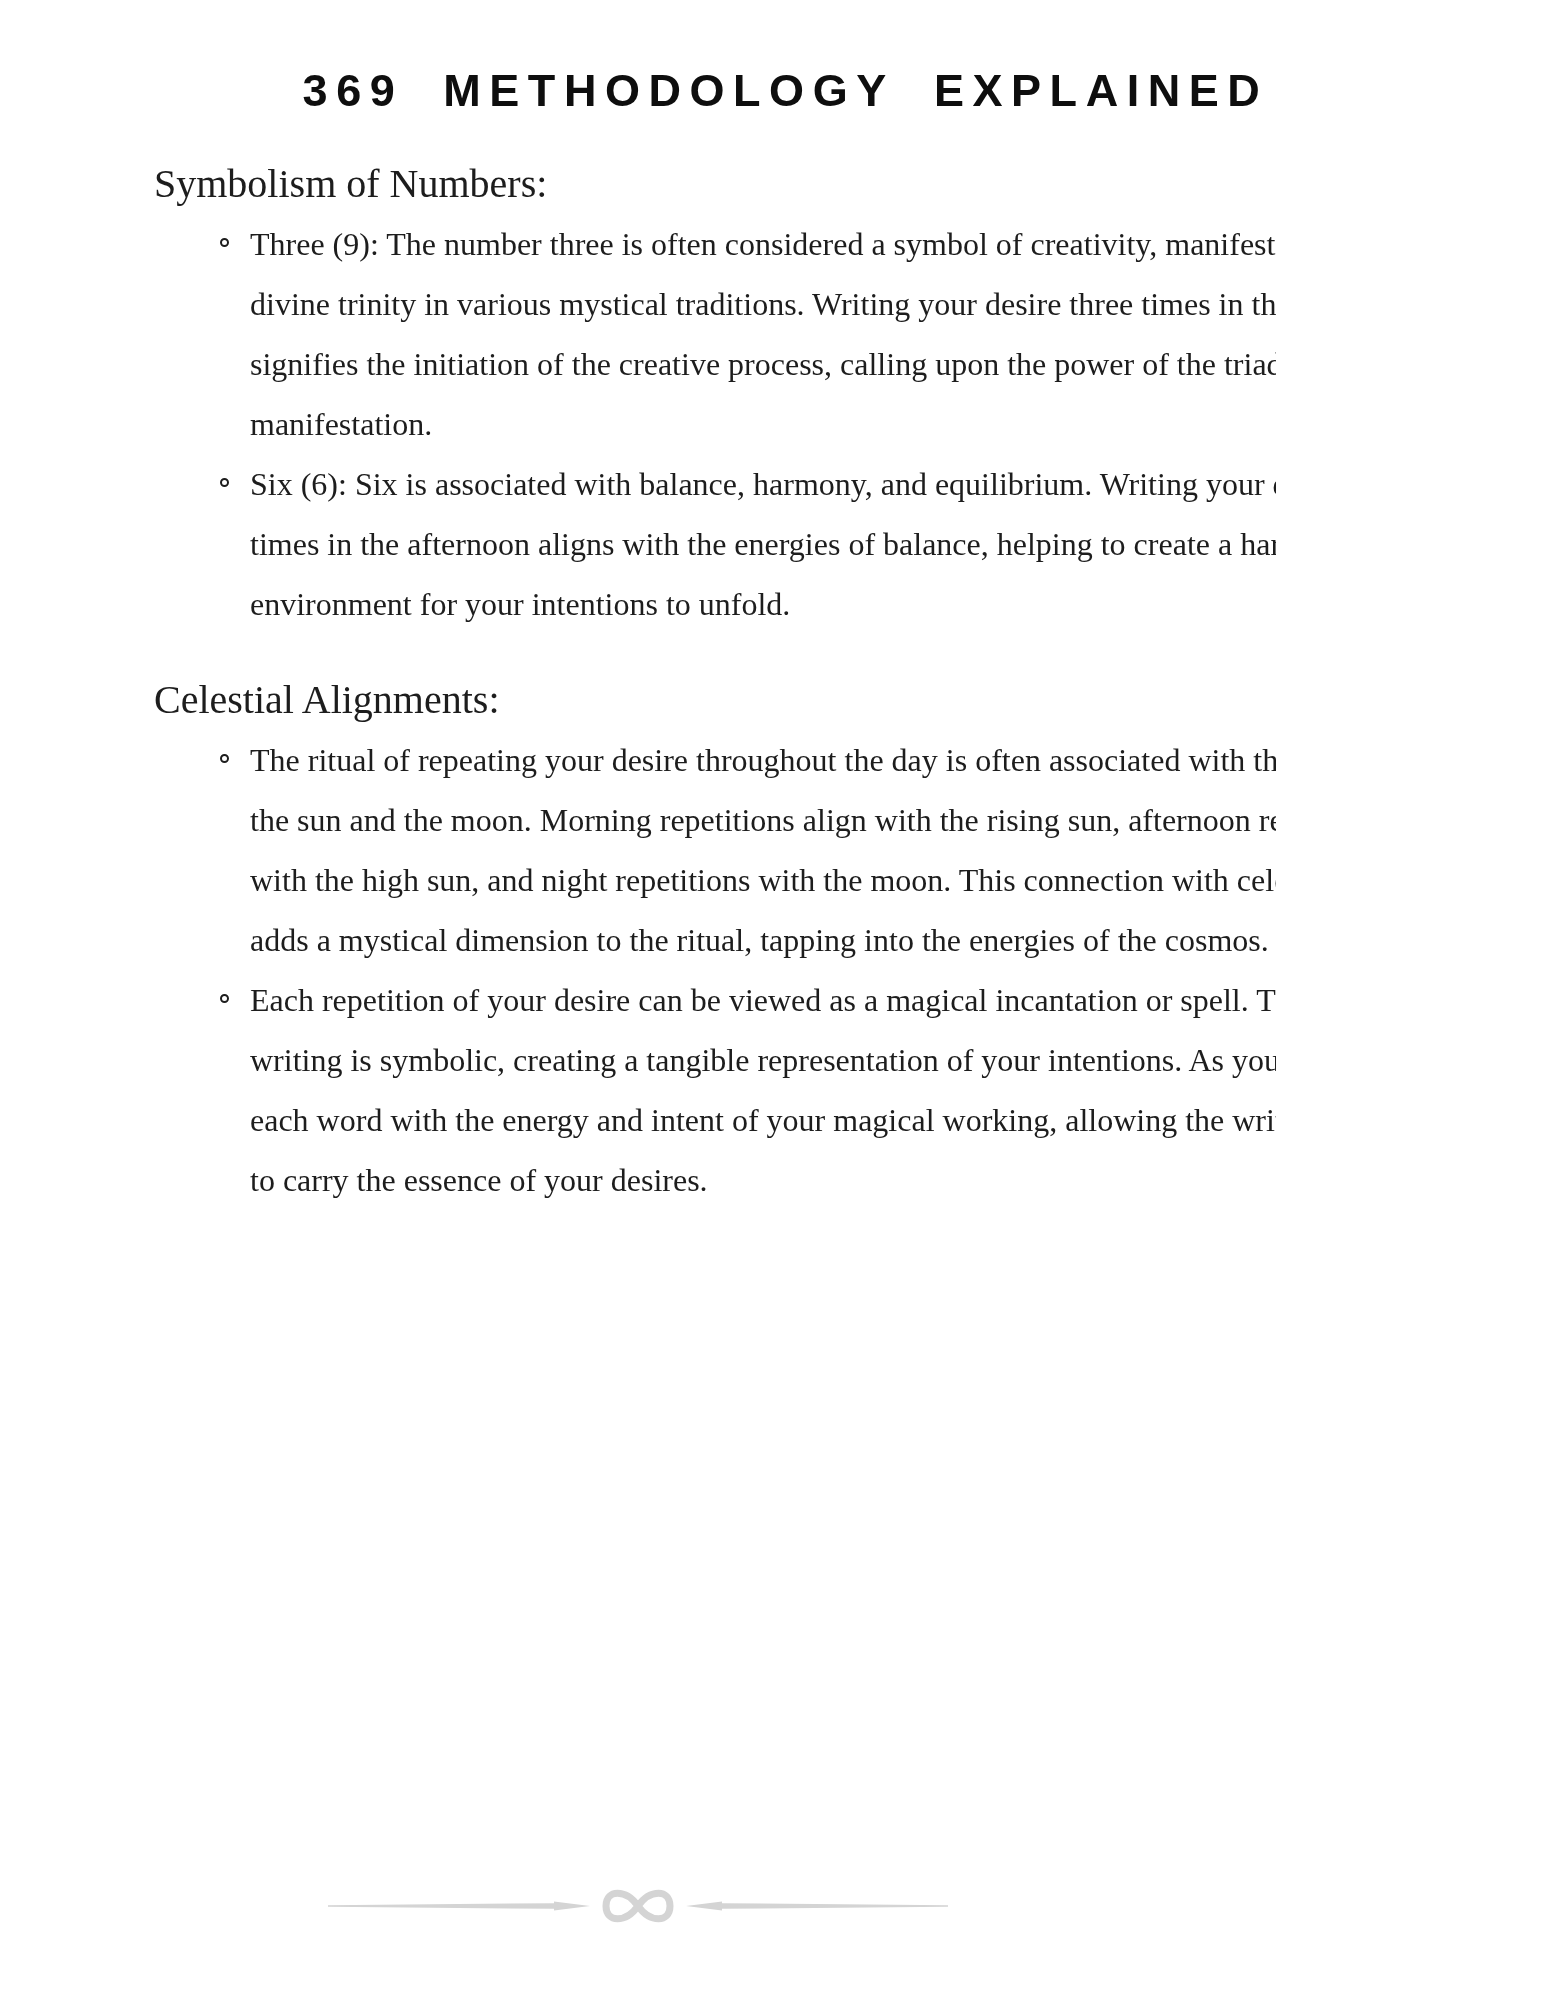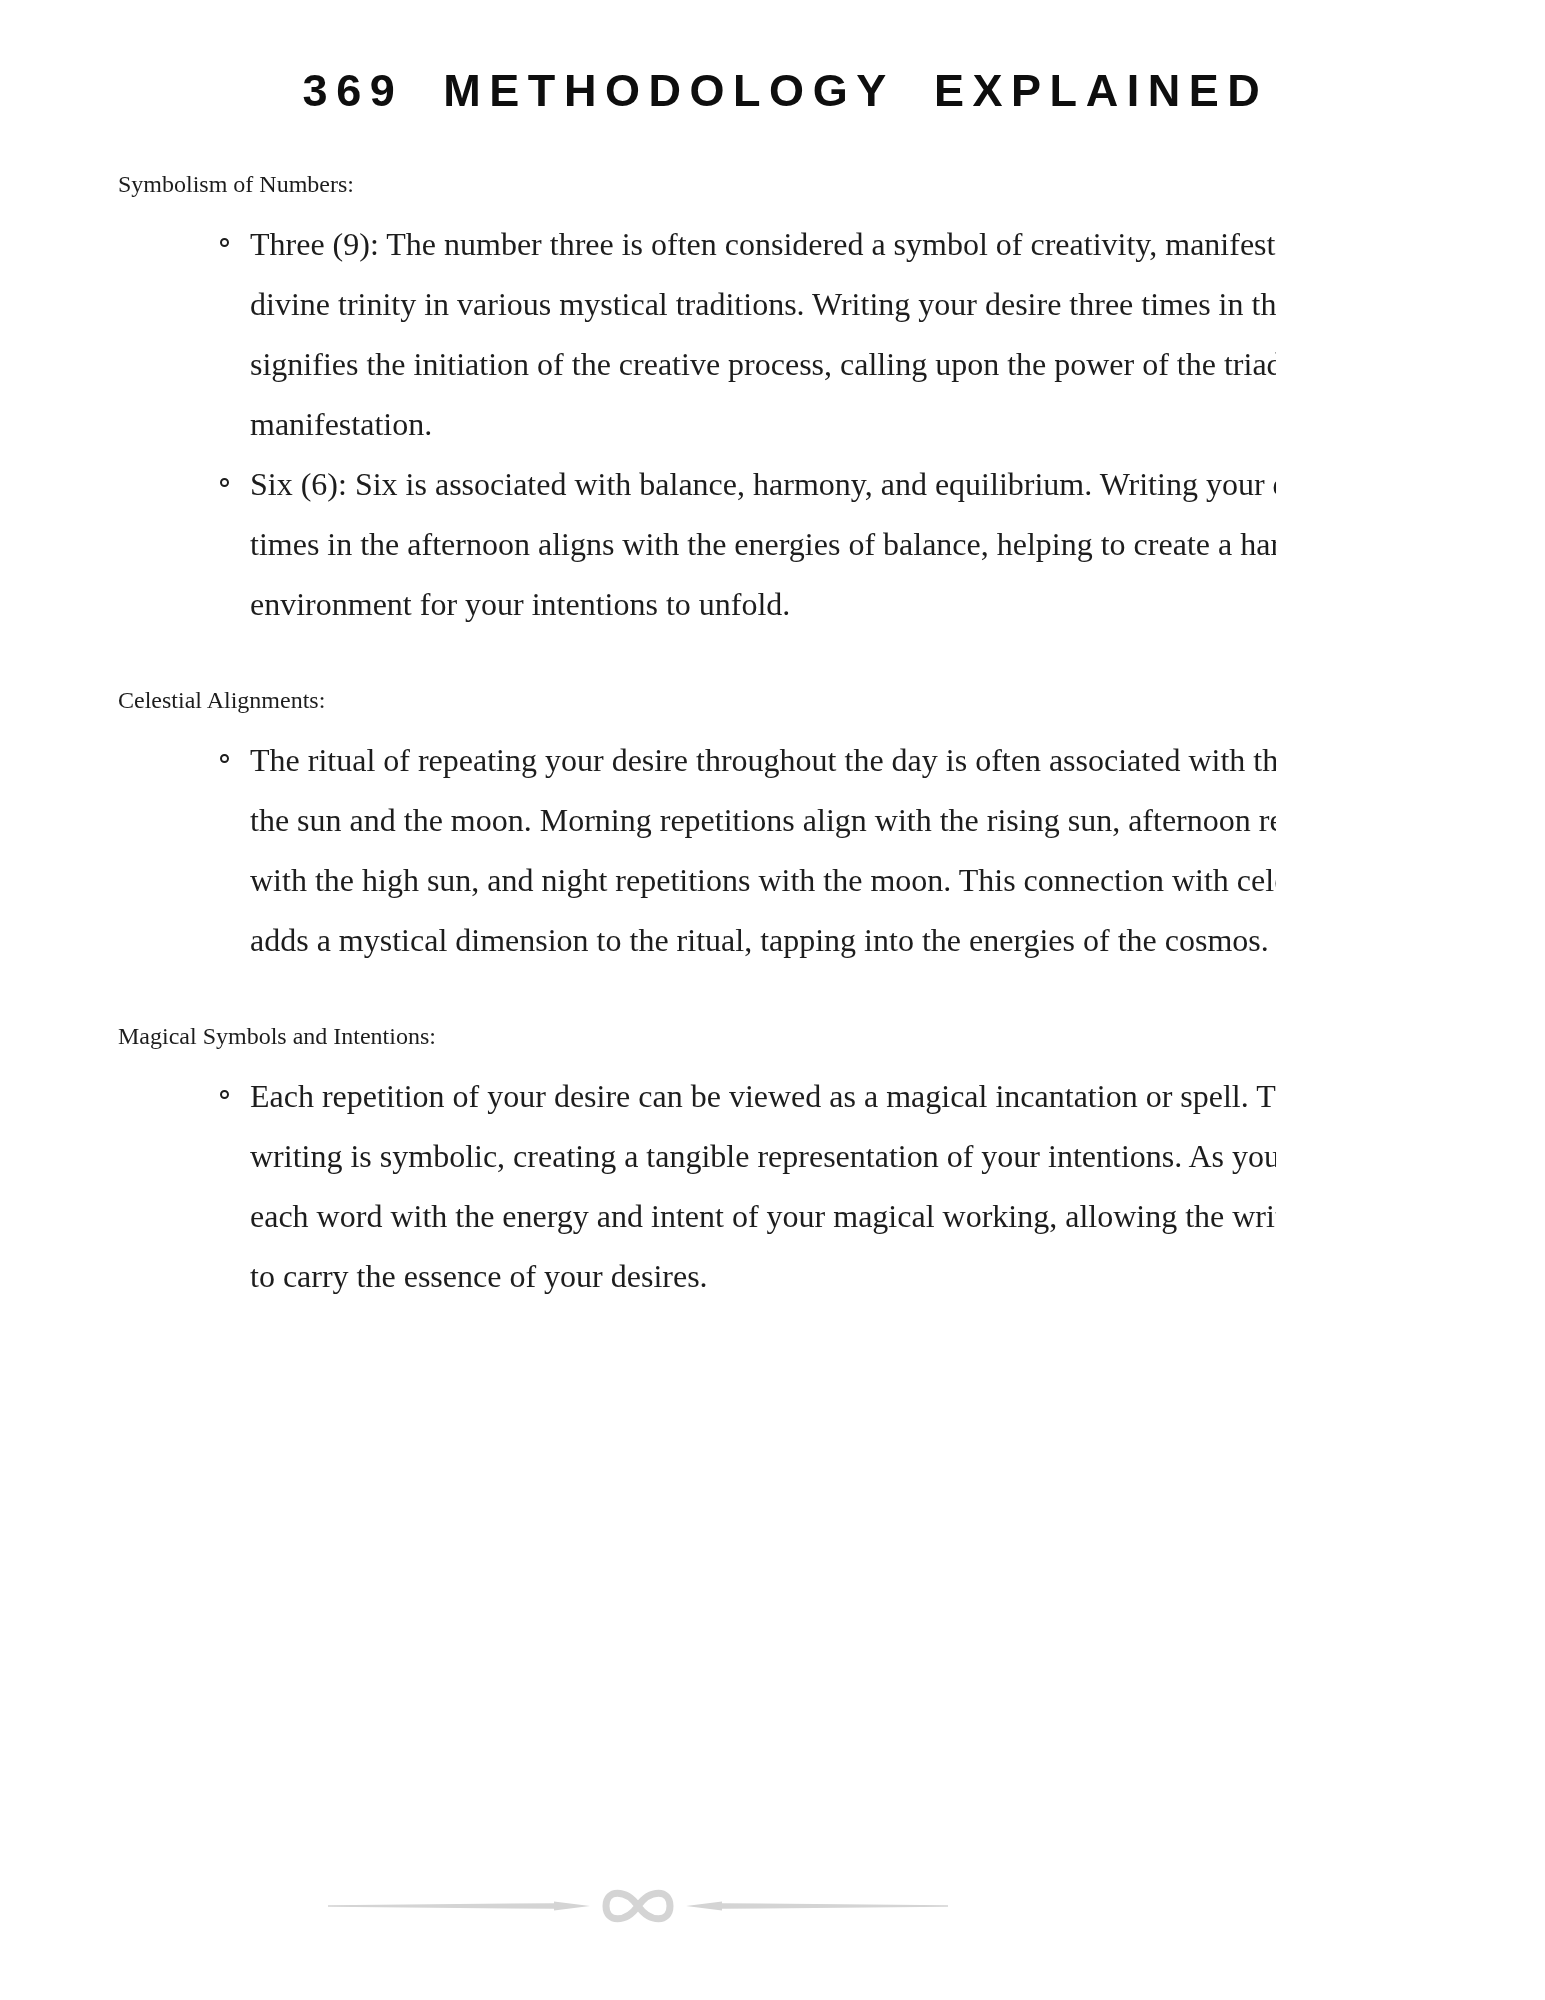--- a/index.html
+++ b/index.html
@@ -30,23 +30,24 @@
   }
   .intro{
     margin-top:62px;
     width:1335px;
     font-size:32px;
     line-height:60px;
   }
   .section-heading{
     margin-top:36px;
     width:1335px;
-    font-size:24px;
+    font-size:40px;
     line-height:60px;
     font-weight:normal;
+    margin-left:36px;
   }
   .bullet-list{
     width:1335px;
   }
   .bullet-item{
     position:relative;
     padding-left:132px;
     font-size:32px;
     line-height:60px;
   }
@@ -91,21 +92,20 @@
     </div>
 
     <div class="section-heading">Celestial Alignments:</div>
     <div class="bullet-list">
       <div class="bullet-item">
         <span class="marker"></span>
         <span>The ritual of repeating your desire throughout the day is often associated with the phases of the sun and the moon. Morning repetitions align with the rising sun, afternoon repetitions with the high sun, and night repetitions with the moon. This connection with celestial cycles adds a mystical dimension to the ritual, tapping into the energies of the cosmos.</span>
       </div>
     </div>
 
-    <div class="section-heading">Magical Symbols and Intentions:</div>
     <div class="bullet-list">
       <div class="bullet-item">
         <span class="marker"></span>
         <span>Each repetition of your desire can be viewed as a magical incantation or spell. The act of writing is symbolic, creating a tangible representation of your intentions. As you write, infuse each word with the energy and intent of your magical working, allowing the written symbols to carry the essence of your desires.</span>
       </div>
     </div>
 
   </div>
 
   <svg class="divider" viewBox="0 0 620 44" xmlns="http://www.w3.org/2000/svg">

